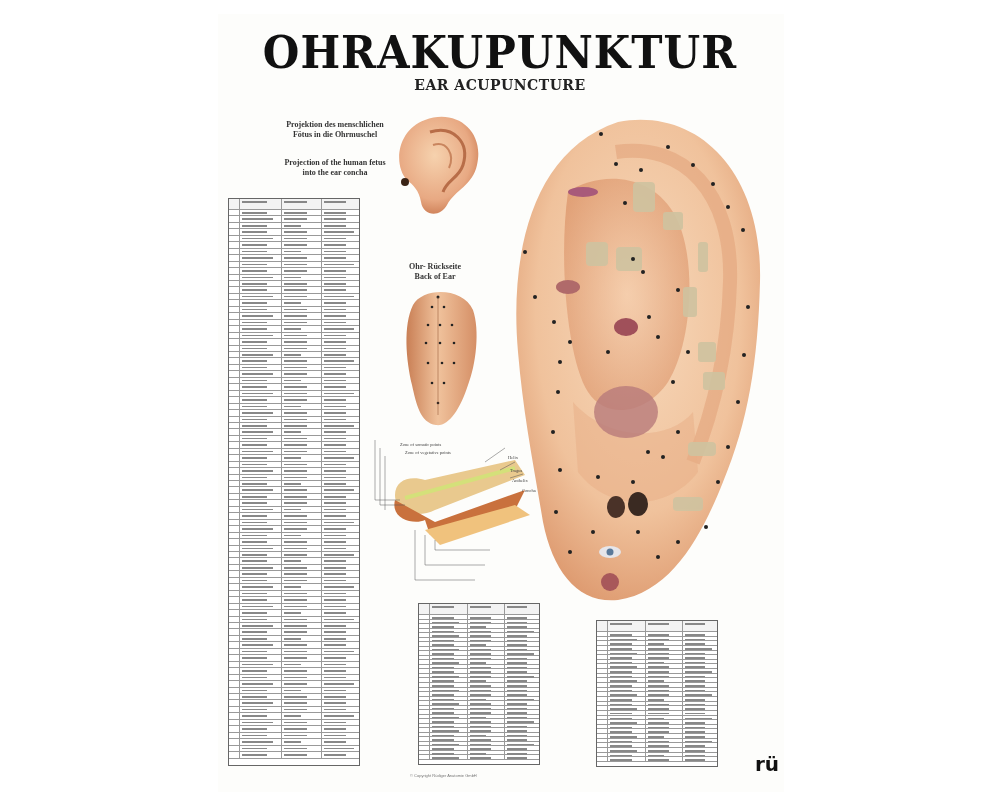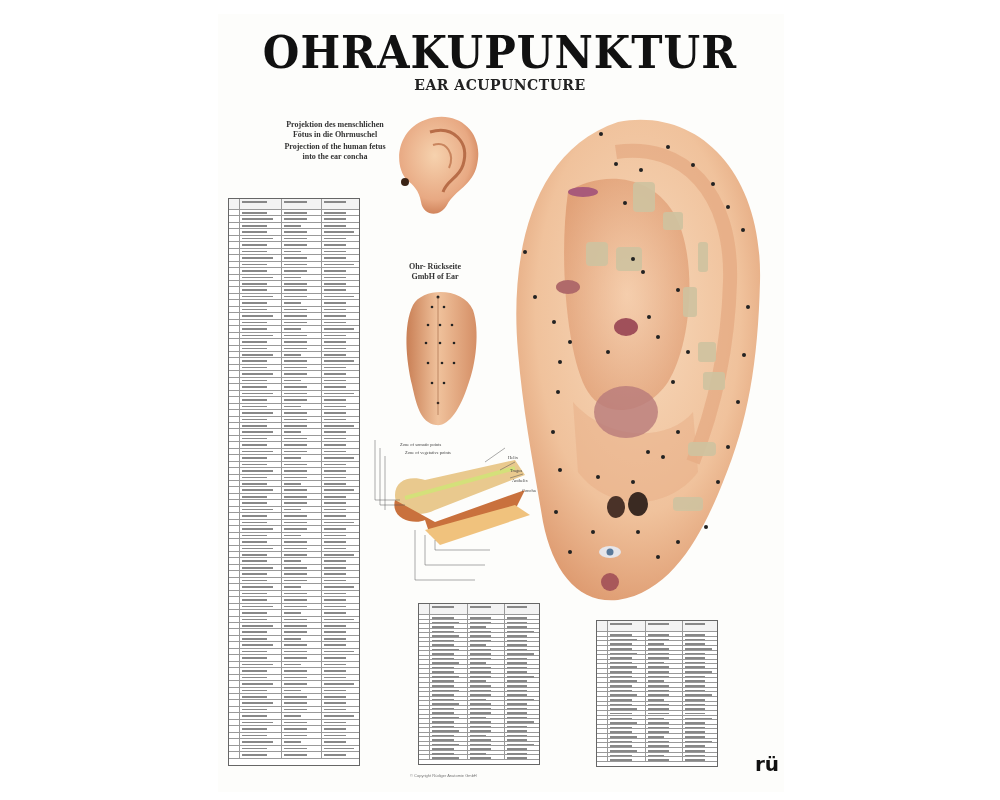--- a/index.html
+++ b/index.html
@@ -27,40 +27,40 @@
 </head>
 <body>
 
 <div class="poster"></div>
 
 <div class="title">OHRAKUPUNKTUR</div>
 <div class="subtitle">EAR ACUPUNCTURE</div>
 
 <div class="caption" style="left:280px;top:120px;width:110px;">
   <div>Projektion des menschlichen Fötus in die Ohrmuschel</div>
-  <div style="margin-top:2px;">Projection of the human fetus into the ear concha</div>
+  <div style="margin-top:18px;">Projection of the human fetus into the ear concha</div>
 </div>
 
 <svg style="position:absolute;left:385px;top:110px;" width="110" height="110" viewBox="0 0 110 110">
   <defs>
     <radialGradient id="gE" cx="45%" cy="40%" r="65%">
       <stop offset="0%" stop-color="#f6d2ae"></stop>
         <stop offset="70%" stop-color="#e8a983"></stop>
         <stop offset="100%" stop-color="#c9784f"></stop>
     </radialGradient>
   </defs>
   <path d="M40 10 C70 -2 100 20 92 55 C88 75 70 80 62 95 C55 108 38 106 36 92 C34 80 28 75 22 70 C8 55 12 20 40 10Z" fill="url(#gE)"></path>
   <path d="M45 22 C68 15 85 32 78 55 C74 68 62 70 58 82" fill="none" stroke="#b86d48" stroke-width="3"></path>
   <path d="M48 35 C62 30 70 45 64 58" fill="none" stroke="#c9855e" stroke-width="2"></path>
   <circle cx="20" cy="72" r="4" fill="#3a2416"></circle>
 </svg>
 
 <div class="caption" style="left:395px;top:262px;width:80px;">
   <div>Ohr- Rückseite</div>
-  <div>GmbH of Ear</div>
+  <div>Back of Ear</div>
 </div>
 
 <svg style="position:absolute;left:398px;top:285px;" width="85" height="145" viewBox="0 0 85 145">
   <defs>
     <linearGradient id="gB" x1="0" x2="1">
       <stop offset="0%" stop-color="#c97f55"></stop>
         <stop offset="45%" stop-color="#f0c29c"></stop>
         <stop offset="100%" stop-color="#d58f66"></stop>
     </linearGradient>
   </defs>

